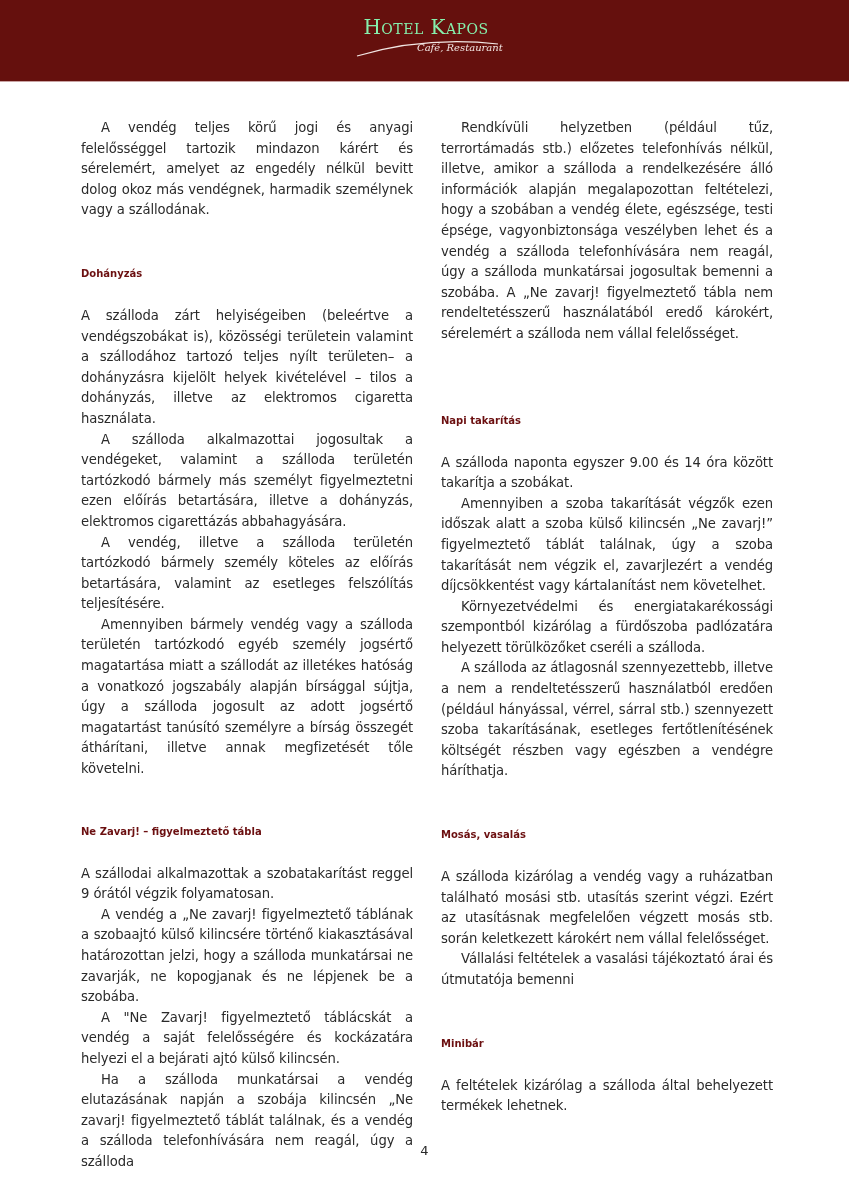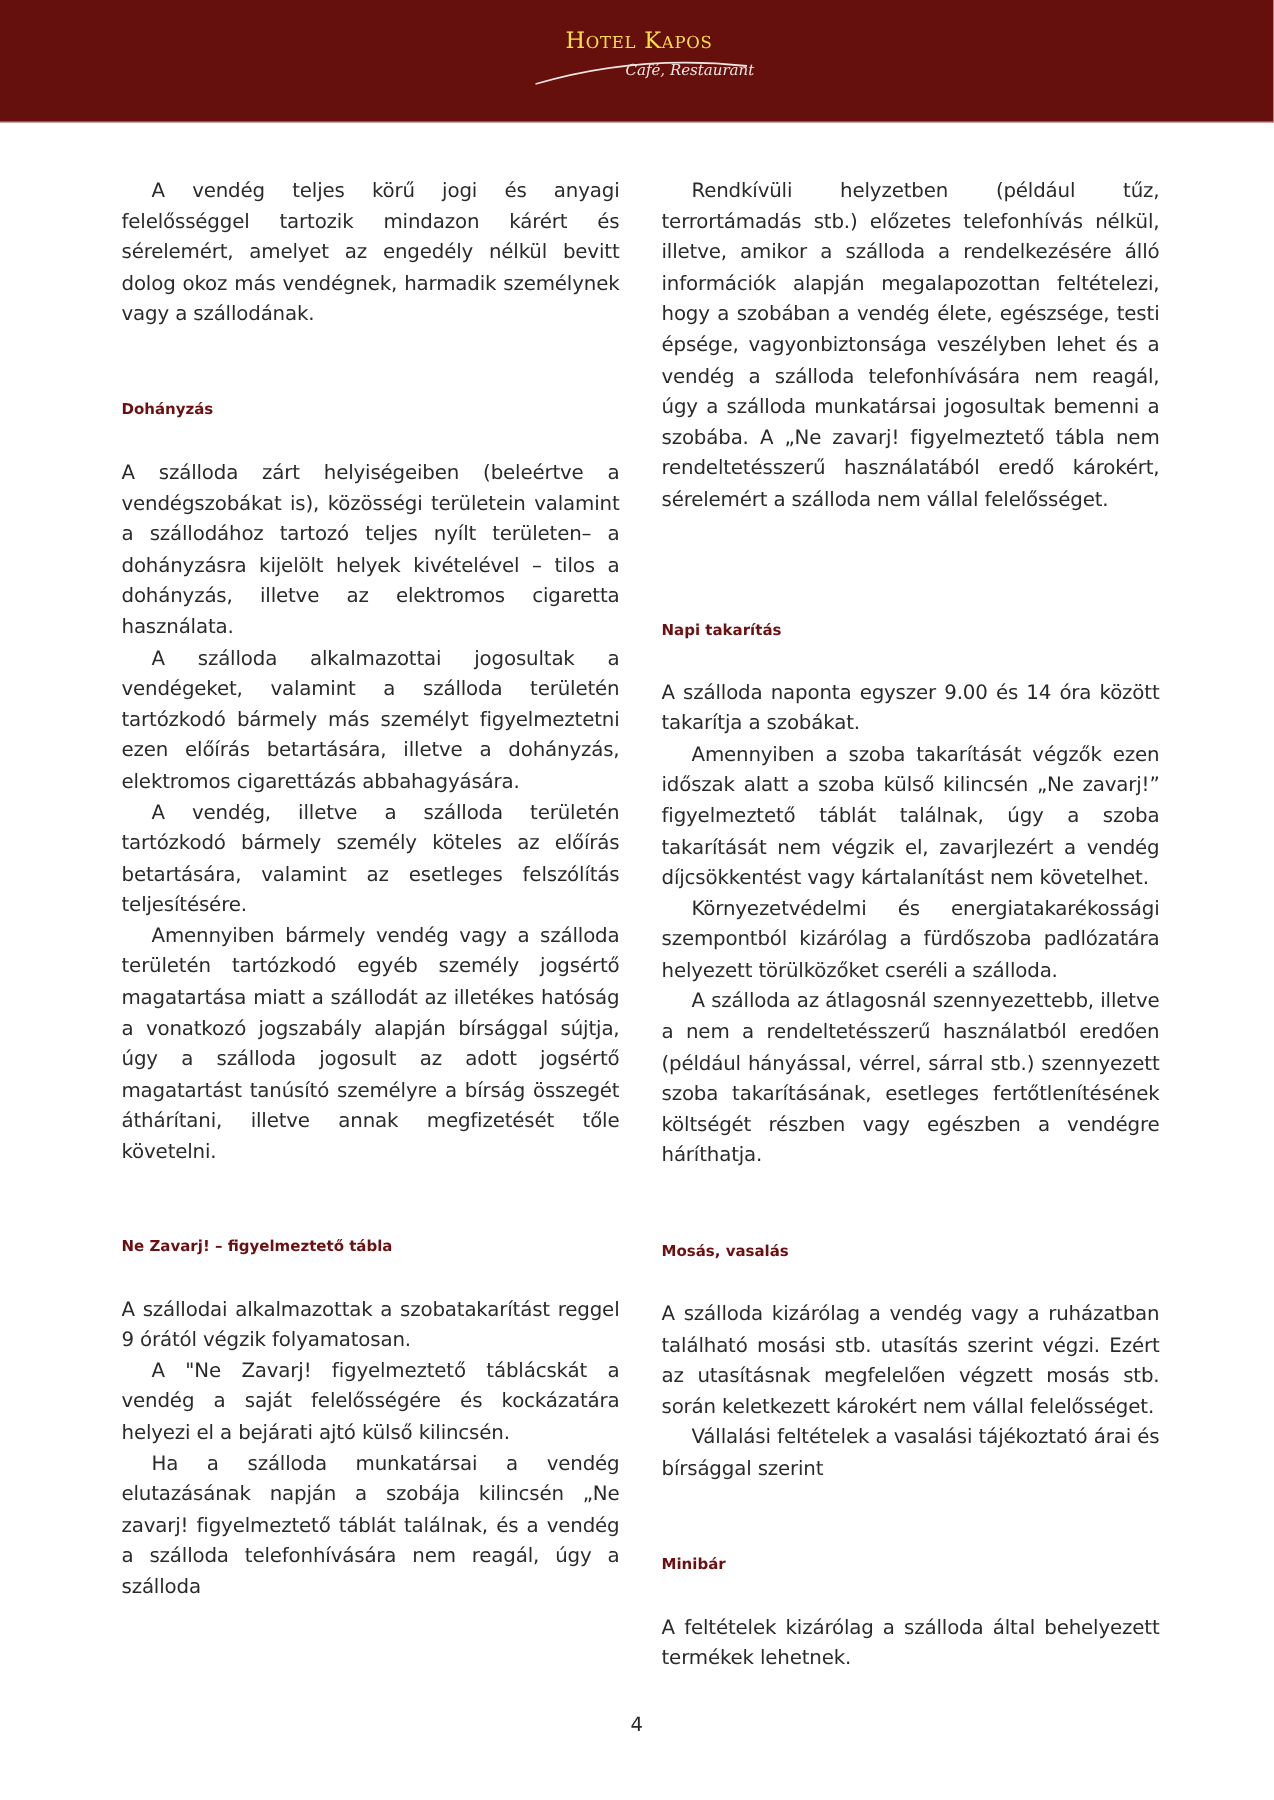--- a/index.html
+++ b/index.html
@@ -8,21 +8,21 @@
       font-family: "DejaVu Sans", sans-serif; color: #2a2a2a;
     }
     .header {
       position: absolute; left: 0; top: 0; width: 849px; height: 81px;
       background: #65100d; border-bottom: 1px solid #c9a3a3;
     }
     .logo {
       position: absolute; left: 341px; top: 18px; width: 170px; height: 50px; text-align: center;
     }
     .logo-title {
-      font-family: "DejaVu Serif", serif; color: #fde047; font-size: 15px; letter-spacing: 0.5px;
+      font-family: "DejaVu Serif", serif; color: #86efac; font-size: 20px; letter-spacing: 0.5px;
       line-height: 18px; font-variant: small-caps;
     }
     .logo-swoosh { position: absolute; left: 14px; top: 20px; }
     .logo-sub {
       position: absolute; left: 76px; top: 24px;
       font-family: "DejaVu Serif", serif; font-style: italic; color: #f2e6e3; font-size: 10px;
     }
     .col { position: absolute; top: 118px; width: 332px; }
     .col-left { left: 81px; }
     .col-right { left: 441px; }
@@ -58,40 +58,41 @@
   <div style="margin-top:22px;">
     <p>A szálloda zárt helyiségeiben (beleértve a vendégszobákat is), közösségi területein valamint a szállodához tartozó teljes nyílt területen– a dohányzásra kijelölt helyek kivételével – tilos a dohányzás, illetve az elektromos cigaretta használata.</p>
     <p class="indent">A szálloda alkalmazottai jogosultak a vendégeket, valamint a szálloda területén tartózkodó bármely más személyt figyelmeztetni ezen előírás betartására, illetve a dohányzás, elektromos cigarettázás abbahagyására.</p>
     <p class="indent">A vendég, illetve a szálloda területén tartózkodó bármely személy köteles az előírás betartására, valamint az esetleges felszólítás teljesítésére.</p>
     <p class="indent">Amennyiben bármely vendég vagy a szálloda területén tartózkodó egyéb személy jogsértő magatartása miatt a szállodát az illetékes hatóság a vonatkozó jogszabály alapján bírsággal sújtja, úgy a szálloda jogosult az adott jogsértő magatartást tanúsító személyre a bírság összegét áthárítani, illetve annak megfizetését tőle követelni.</p>
   </div>
 
   <h2 style="margin-top:42px;">Ne Zavarj! – figyelmeztető tábla</h2>
   <div style="margin-top:22px;">
     <p>A szállodai alkalmazottak a szobatakarítást reggel 9 órától végzik folyamatosan.</p>
+    <p class="indent">A vendég a „Ne zavarj! figyelmeztető táblának a szobaajtó külső kilincsére történő kiakasztásával határozottan jelzi, hogy a szálloda munkatársai ne zavarják, ne kopogjanak és ne lépjenek be a szobába.</p>
     <p class="indent">A "Ne Zavarj! figyelmeztető táblácskát a vendég a saját felelősségére és kockázatára helyezi el a bejárati ajtó külső kilincsén.</p>
     <p class="indent">Ha a szálloda munkatársai a vendég elutazásának napján a szobája kilincsén „Ne zavarj! figyelmeztető táblát találnak, és a vendég a szálloda telefonhívására nem reagál, úgy a szálloda</p>
   </div>
 </div>
 
 <div class="col col-right">
   <p class="indent">Rendkívüli helyzetben (például tűz, terrortámadás stb.) előzetes telefonhívás nélkül, illetve, amikor a szálloda a rendelkezésére álló információk alapján megalapozottan feltételezi, hogy a szobában a vendég élete, egészsége, testi épsége, vagyonbiztonsága veszélyben lehet és a vendég a szálloda telefonhívására nem reagál, úgy a szálloda munkatársai jogosultak bemenni a szobába. A „Ne zavarj! figyelmeztető tábla nem rendeltetésszerű használatából eredő károkért, sérelemért a szálloda nem vállal felelősséget.</p>
 
   <h2 style="margin-top:66px;">Napi takarítás</h2>
   <div style="margin-top:22px;">
     <p>A szálloda naponta egyszer 9.00 és 14 óra között takarítja a szobákat.</p>
     <p class="indent">Amennyiben a szoba takarítását végzők ezen időszak alatt a szoba külső kilincsén „Ne zavarj!” figyelmeztető táblát találnak, úgy a szoba takarítását nem végzik el, zavarjlezért a vendég díjcsökkentést vagy kártalanítást nem követelhet.</p>
     <p class="indent">Környezetvédelmi és energiatakarékossági szempontból kizárólag a fürdőszoba padlózatára helyezett törülközőket cseréli a szálloda.</p>
     <p class="indent">A szálloda az átlagosnál szennyezettebb, illetve a nem a rendeltetésszerű használatból eredően (például hányással, vérrel, sárral stb.) szennyezett szoba takarításának, esetleges fertőtlenítésének költségét részben vagy egészben a vendégre háríthatja.</p>
   </div>
 
   <h2 style="margin-top:43px;">Mosás, vasalás</h2>
   <div style="margin-top:22px;">
     <p>A szálloda kizárólag a vendég vagy a ruházatban található mosási stb. utasítás szerint végzi. Ezért az utasításnak megfelelően végzett mosás stb. során keletkezett károkért nem vállal felelősséget.</p>
-    <p class="indent">Vállalási feltételek a vasalási tájékoztató árai és bírsággal szerint</p>
+    <p class="indent">Vállalási feltételek a vasalási tájékoztató árai és útmutatója bemenni</p>
   </div>
 
   <h2 style="margin-top:43px;">Minibár</h2>
   <div style="margin-top:22px;">
     <p>A feltételek kizárólag a szálloda által behelyezett termékek lehetnek.</p>
   </div>
 </div>
 
 <div class="page-number">4</div>
 

